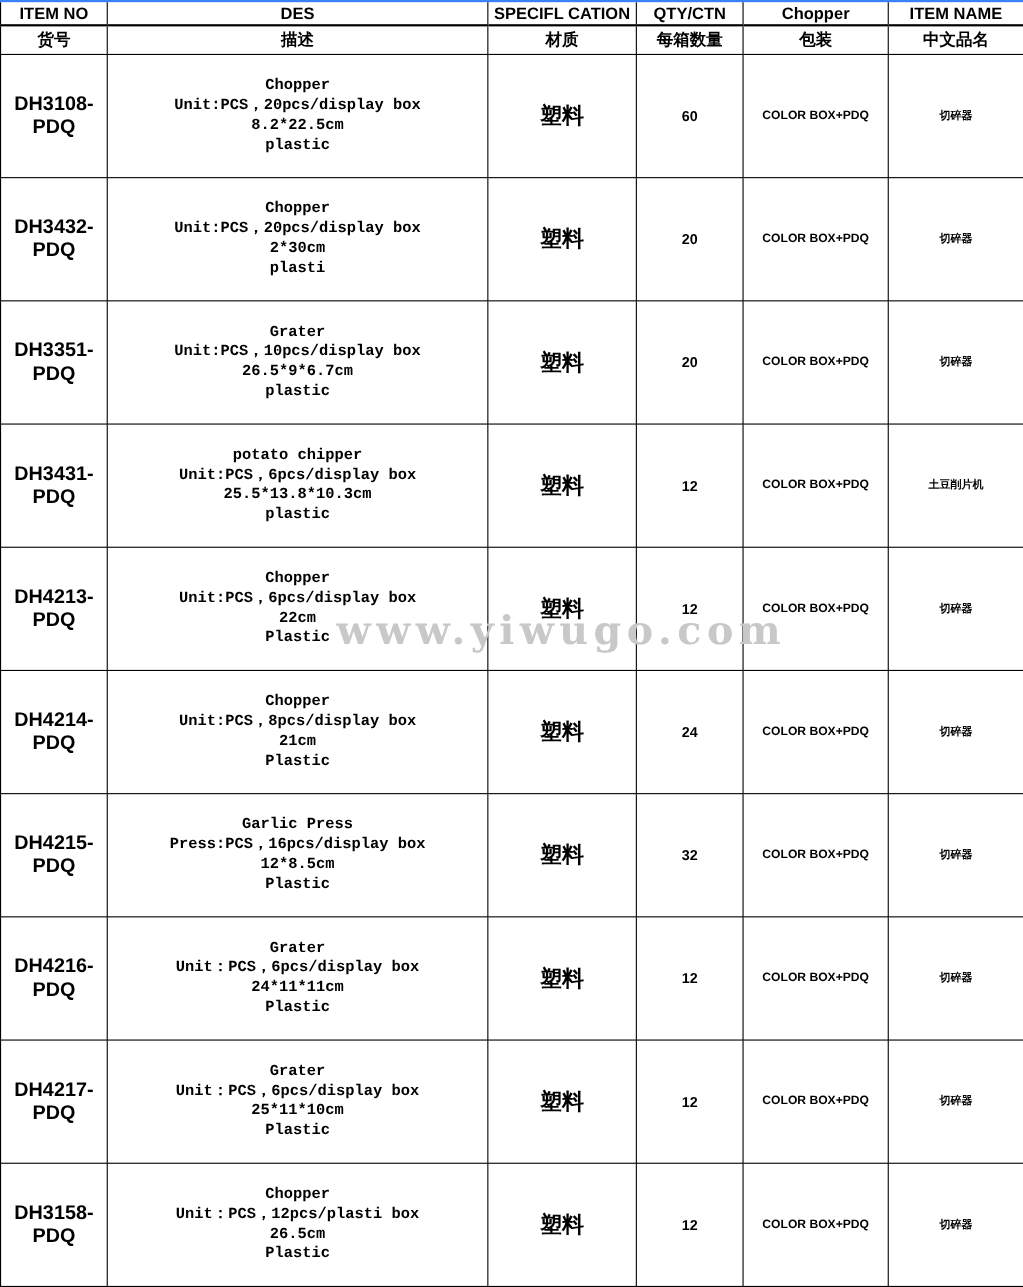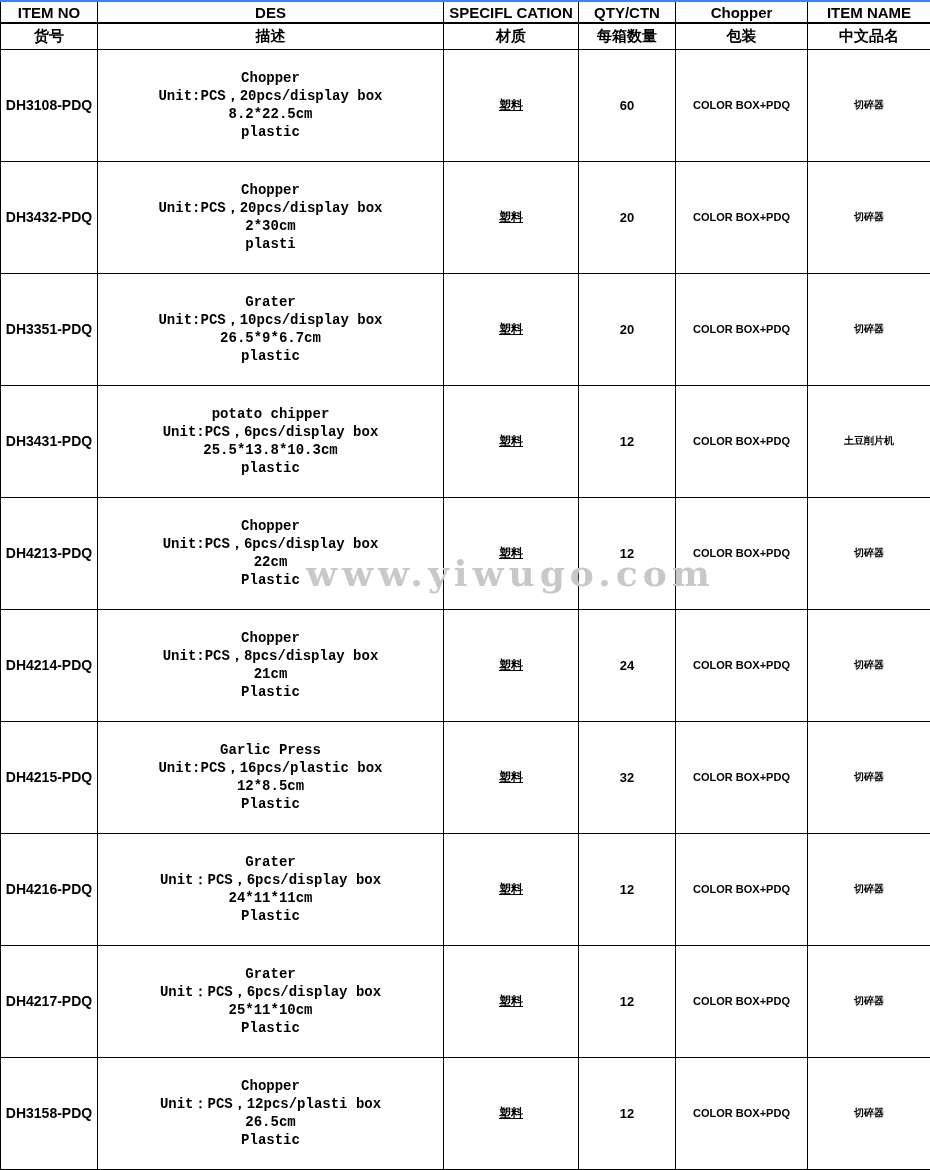--- a/index.html
+++ b/index.html
@@ -32,24 +32,24 @@
     border-top: 2px solid #3b82f6;
   }
   tr.hdr-en { height: 22px; }
   tr.hdr-en th {
     font-size: 15px;
     border-bottom: 2px solid #000;
   }
   tr.hdr-zh { height: 26px; }
   tr.hdr-zh th { font-size: 15px; }
   tr.data-row { height: 112px; }
-  .cell-itemno { font-size: 14px; }
+  .cell-itemno { font-size: 18px; }
   .cell-des { font-size: 14px; line-height: 18px; font-family: Liberation Mono, monospace; }
   .cell-des .des-line { white-space: nowrap; }
-  .cell-material { font-size: 12px; text-decoration: underline; }
+  .cell-material { font-size: 20px; }
   .cell-qty { font-size: 13px; }
   .cell-packing { font-size: 11px; }
   .cell-name { font-size: 10px; }
   .watermark {
     position: absolute;
     left: 306px;
     top: 552px;
     font-family: "DejaVu Serif", serif;
     font-size: 36px;
     font-weight: bold;
@@ -171,21 +171,21 @@
     <td class="cell-material">塑料</td>
     <td class="cell-qty">24</td>
     <td class="cell-packing">COLOR BOX+PDQ</td>
     <td class="cell-name">切碎器</td>
   </tr>
 
   <tr class="data-row">
     <td class="cell-itemno">DH4215-PDQ</td>
     <td class="cell-des">
       <div class="des-line">Garlic Press</div>
-      <div class="des-line">Unit:PCS，16pcs/plastic box</div>
+      <div class="des-line">Press:PCS，16pcs/display box</div>
       <div class="des-line">12*8.5cm</div>
       <div class="des-line">Plastic</div>
     </td>
     <td class="cell-material">塑料</td>
     <td class="cell-qty">32</td>
     <td class="cell-packing">COLOR BOX+PDQ</td>
     <td class="cell-name">切碎器</td>
   </tr>
 
   <tr class="data-row">

